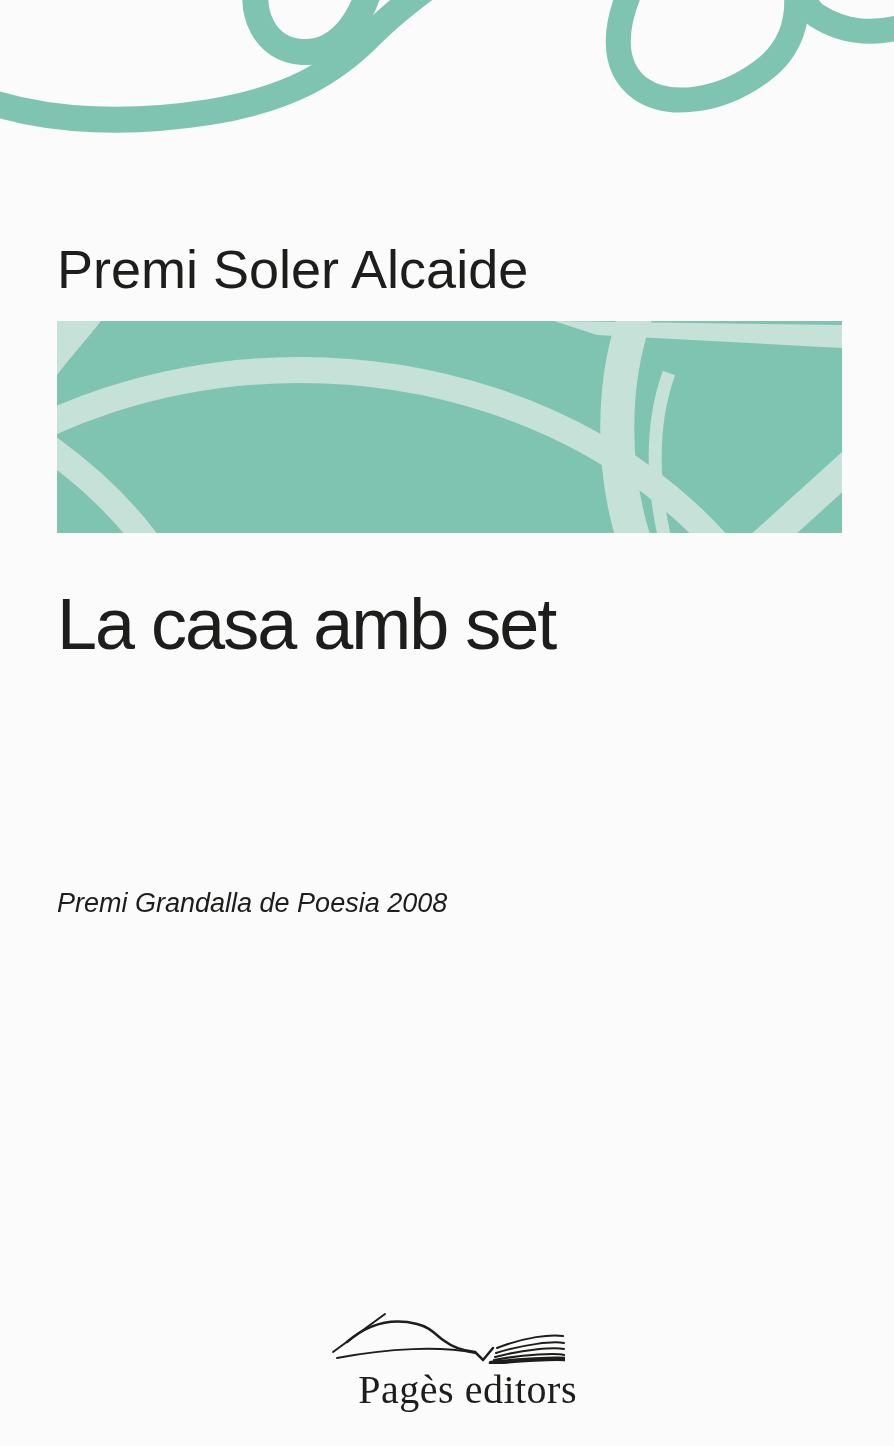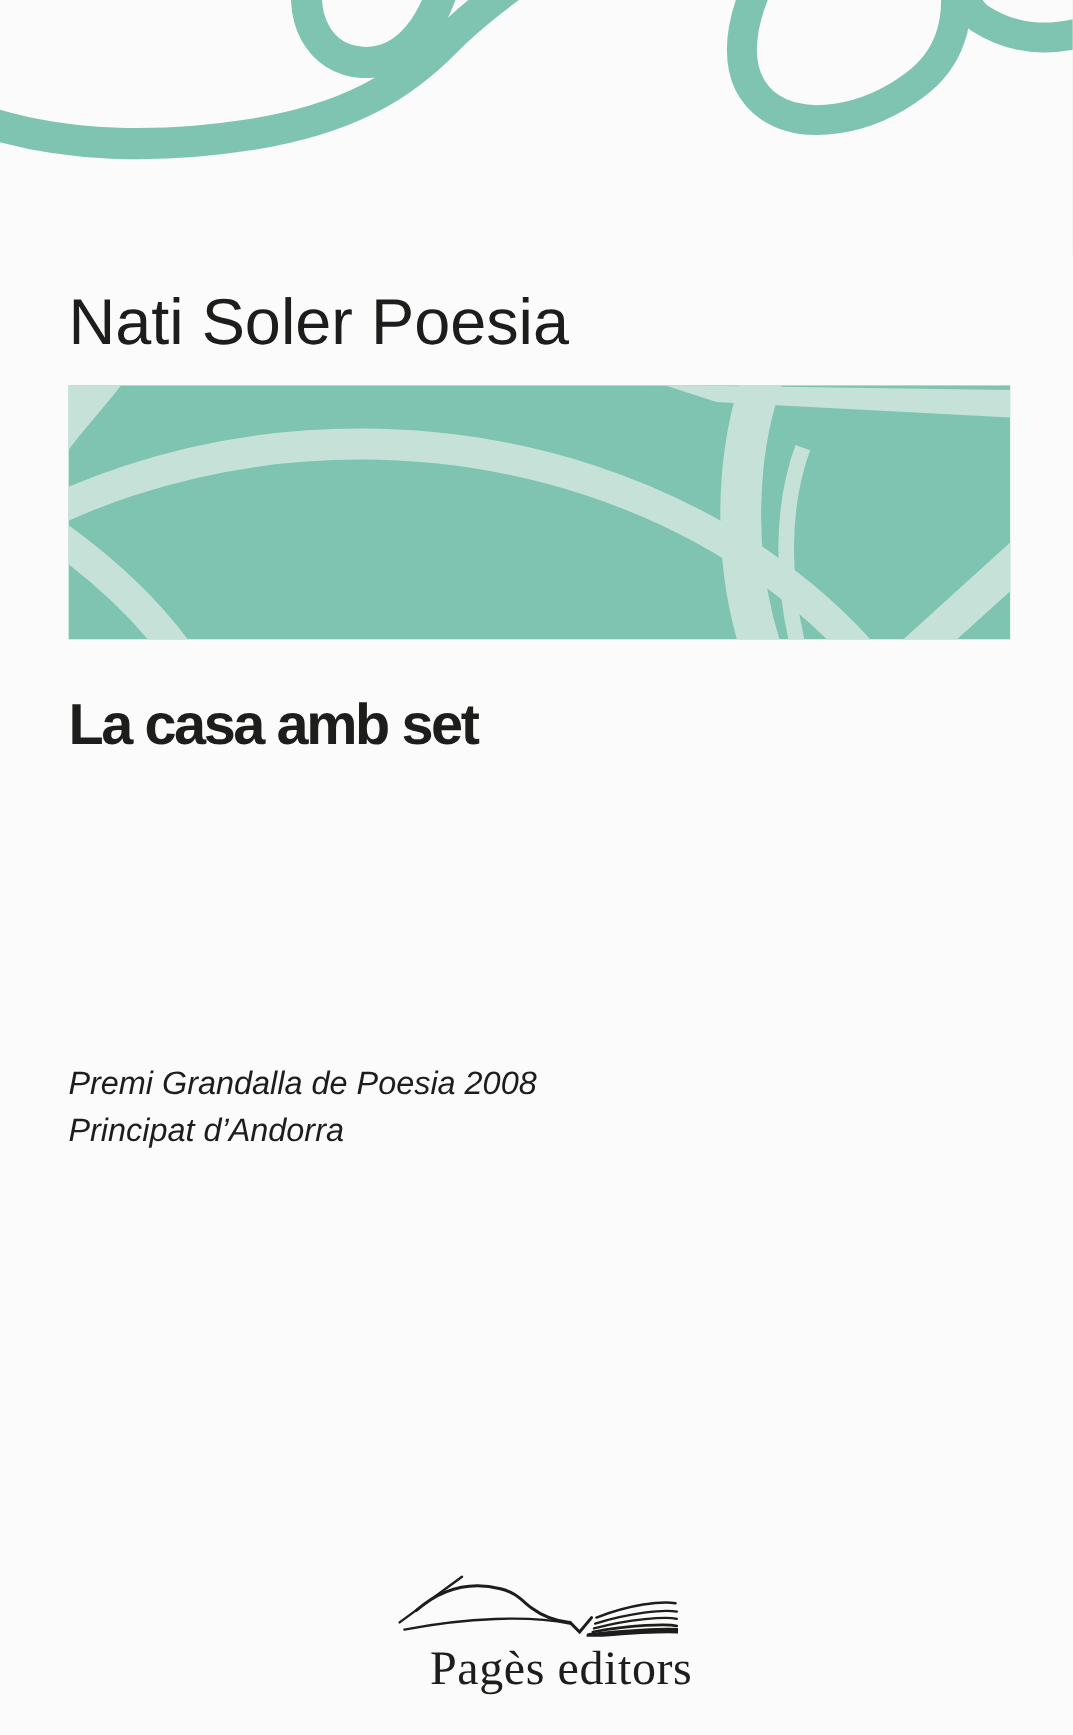--- a/index.html
+++ b/index.html
@@ -44,23 +44,23 @@
     left: 57px;
     top: 321px;
     width: 785px;
     height: 212px;
     display: block;
   }
 
   .title {
     position: absolute;
     left: 57px;
-    top: 556px;
-    font-size: 48px;
-    font-weight: 700;
+    top: 576px;
+    font-size: 72px;
+    font-weight: 400;
     letter-spacing: -2px;
     line-height: 97px;
     color: var(--text-color, #1d1d1b);
   }
 
   .award {
     position: absolute;
     left: 57px;
     top: 884px;
     font-size: 27px;
@@ -101,21 +101,21 @@
 
   <svg class="top-scribble" viewBox="0 0 894 210" aria-hidden="true">
 
     <path class="teal-stroke" stroke-width="26" stroke-linecap="round" d="M -30,95 C 50,126 140,123 210,112 C 290,99 335,72 372,34 C 404,2 444,-24 486,-56"></path>
     <path class="teal-stroke" stroke-width="26" stroke-linecap="round" d="M 260,-30 C 246,14 266,50 302,52 C 340,54 364,18 374,-28"></path>
 
     <path class="teal-stroke" stroke-width="25" stroke-linecap="round" d="M 636,-22 C 614,22 609,66 641,89 C 670,109 722,101 762,71 C 791,50 801,18 795,-18"></path>
     <path class="teal-stroke" stroke-width="25" stroke-linecap="round" d="M 798,-28 C 801,-6 806,8 816,15 C 842,32 872,37 912,24"></path>
   </svg>
 
-  <div class="author">Nati Soler Poesia</div>
+  <div class="author">Premi Soler Alcaide</div>
 
   <svg class="banner" viewBox="0 0 785 212" aria-hidden="true">
     <rect class="teal-fill" x="0" y="0" width="785" height="212"></rect>
 
     <path class="light-fill" d="M 0,0 L 44,0 C 30,18 12,38 0,54 Z"></path>
 
     <ellipse class="light-stroke" stroke-width="26" cx="243" cy="479" rx="520" ry="430"></ellipse>
 
     <path class="light-stroke" stroke-width="26" d="M -25,115 C 30,152 72,192 102,238"></path>
 
@@ -126,21 +126,20 @@
 
     <path class="light-stroke" stroke-width="30" d="M 698,230 L 804,134"></path>
   </svg>
 
   <div class="title">
     <div>La casa amb set</div>
   </div>
 
   <div class="award">
     <div>Premi Grandalla de Poesia 2008</div>
-    <div>Principat d’Andorra</div>
   </div>
 
   <div class="publisher-logo">
     <svg width="236" height="54" viewBox="0 0 236 54" aria-hidden="true">
 
       <path class="ink-stroke" stroke-width="2" d="M 4,42 L 56,4"></path>
 
       <path class="ink-stroke" stroke-width="2.5" d="M 18,32 C 40,13 64,8 88,14 C 101,17 106,24 114,30 C 122,36 134,41 146,42"></path>
 
       <path class="ink-stroke" stroke-width="2" d="M 8,48 C 60,38 112,36 146,43"></path>

